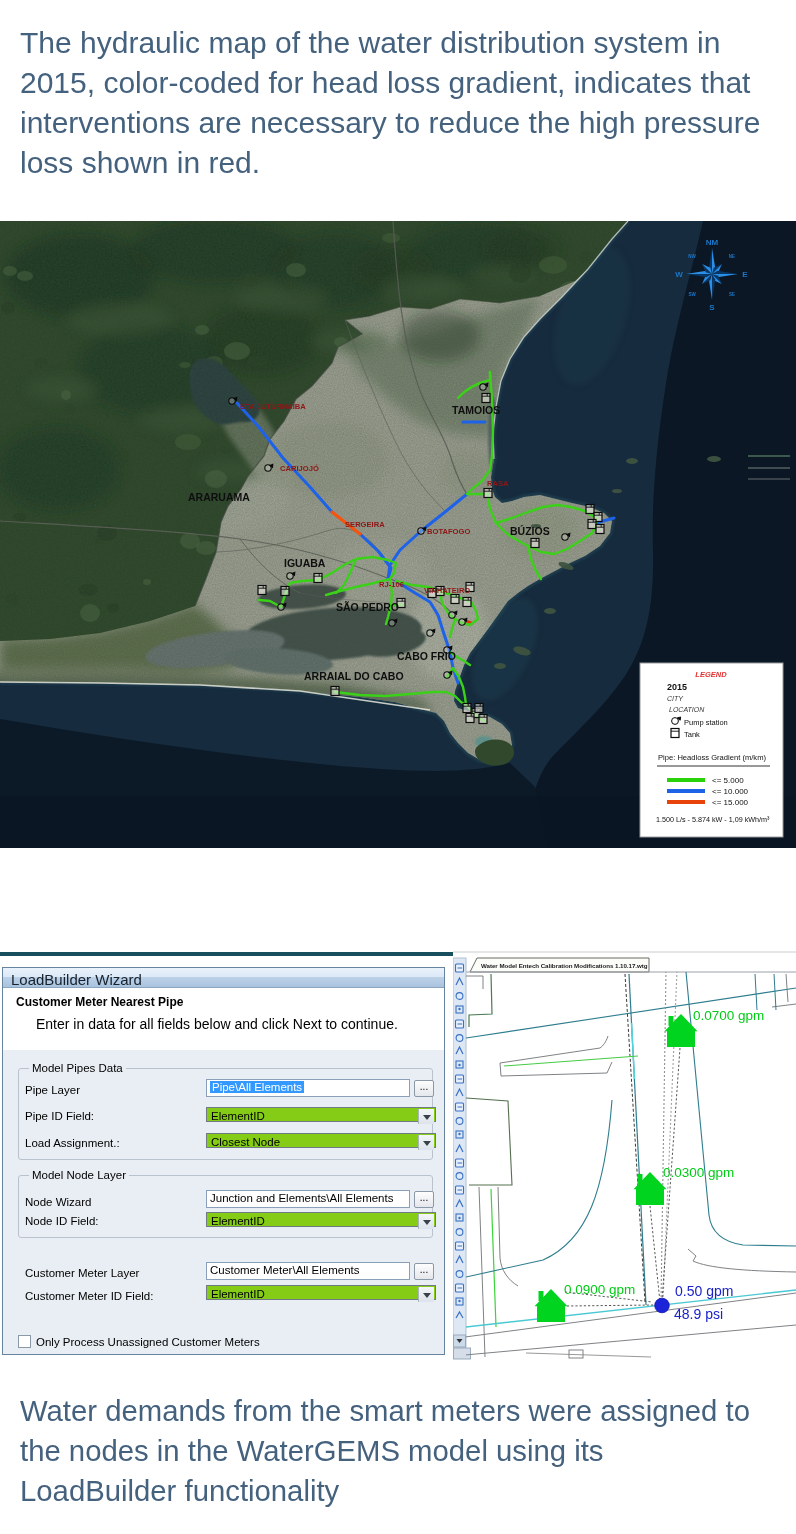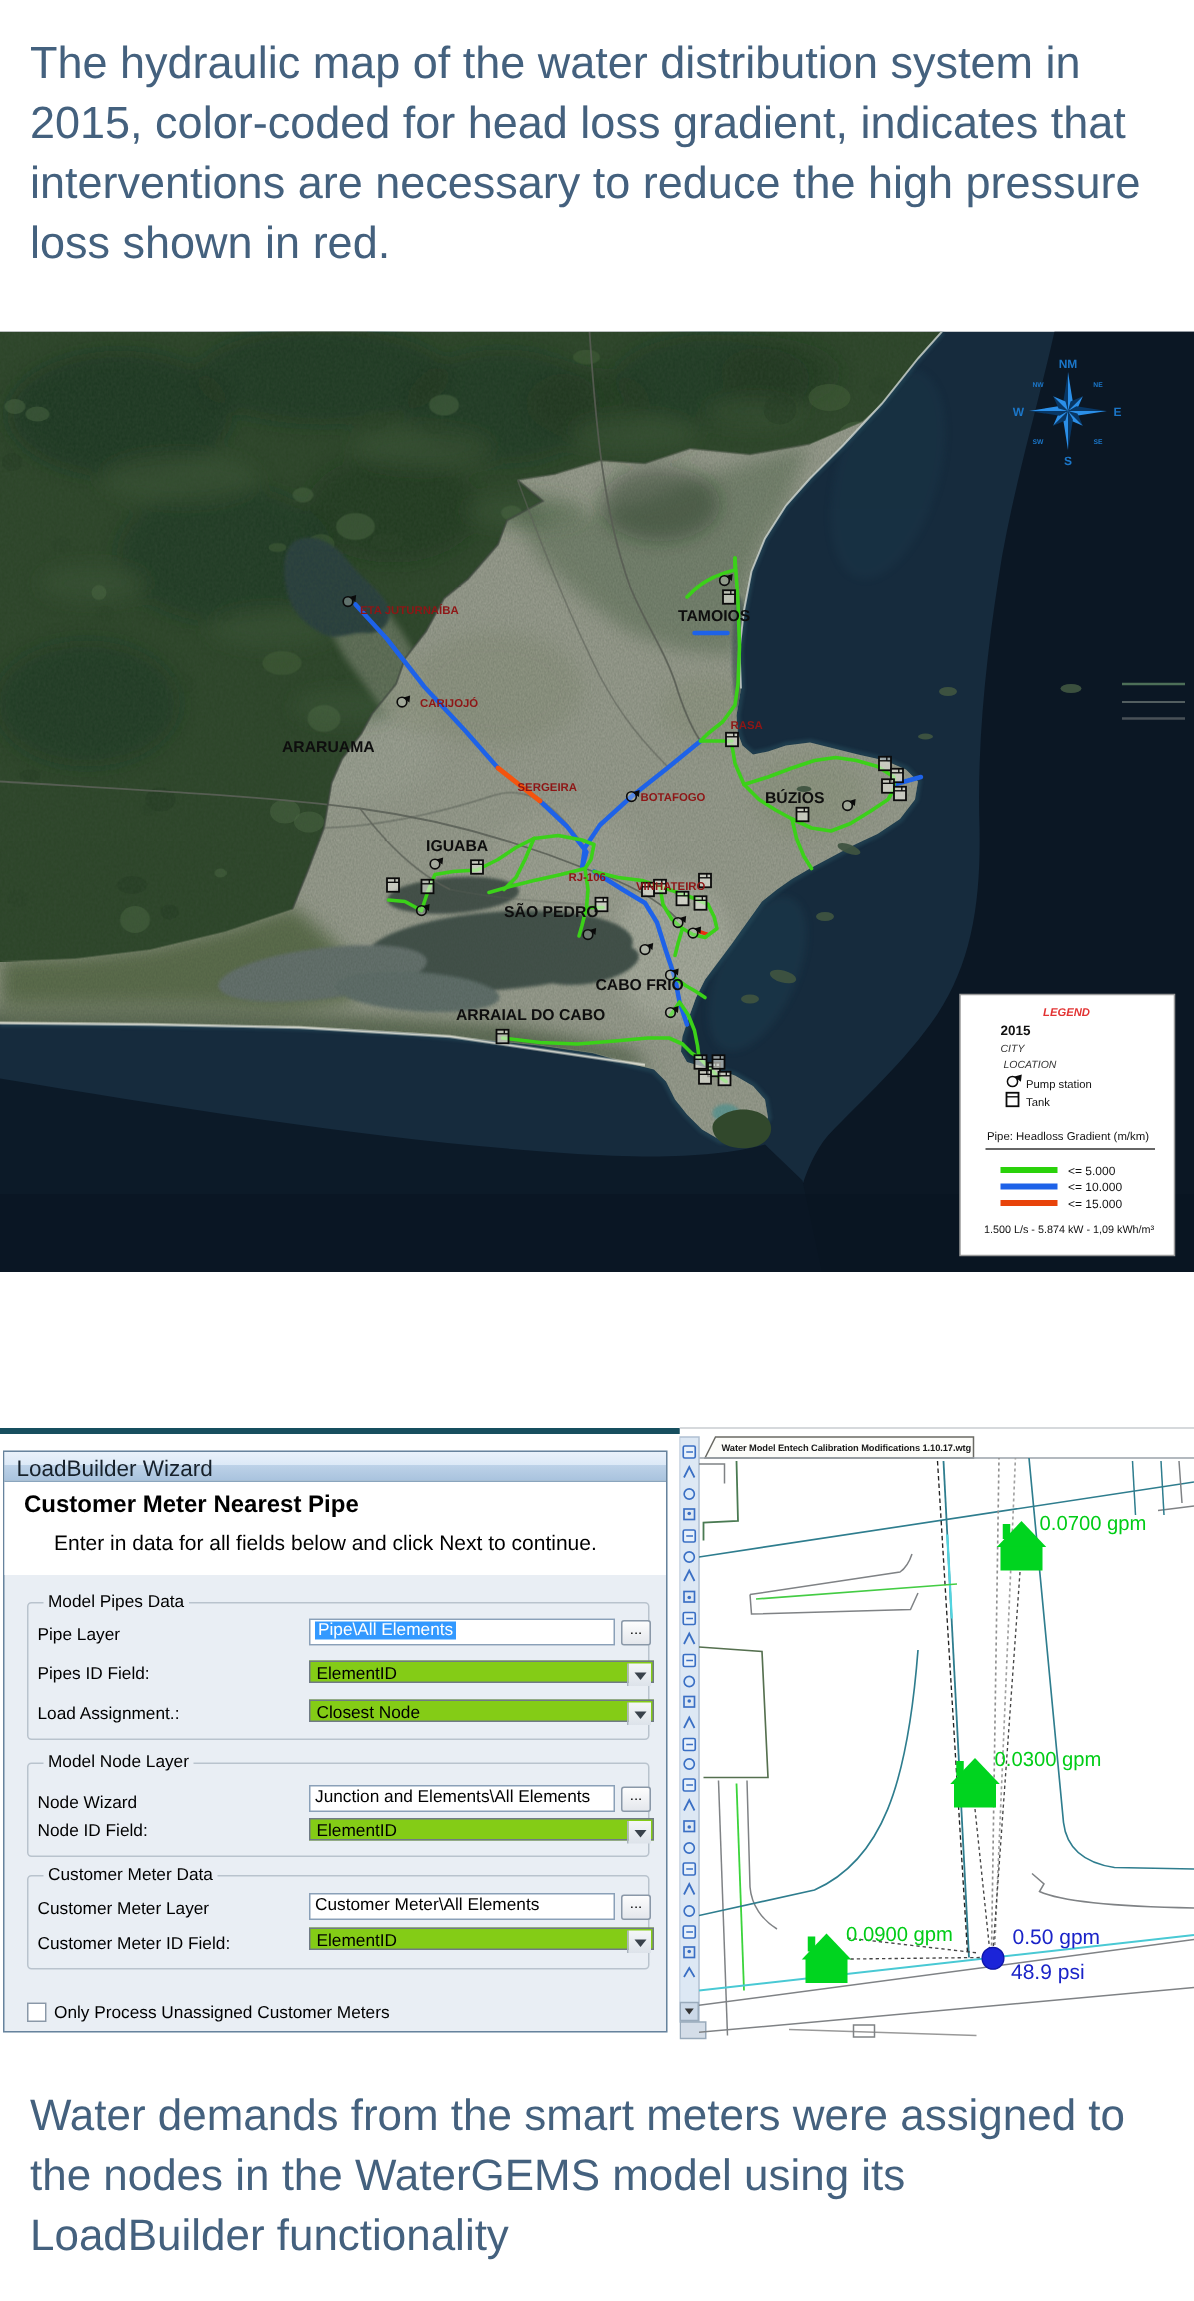--- a/index.html
+++ b/index.html
@@ -1,20 +1,20 @@
 <!DOCTYPE html>
 <html><head><meta charset="utf-8"><style>
 *{margin:0;padding:0;box-sizing:border-box}
 html,body{width:796px;height:1534px;background:#fff;font-family:"Liberation Sans",sans-serif;position:relative;overflow:hidden}
 .abs{position:absolute}
 .cap{position:absolute;left:20px;color:#44617E;font-size:30px;line-height:40px;letter-spacing:0px;white-space:nowrap}
 #dlg{position:absolute;left:2px;top:967px;width:443px;height:388px;border:1px solid #67839d;background:#e9eef4;font-size:11.5px;color:#000}
 #dlgtitle{height:20px;background:linear-gradient(#eaf2fb,#dce9f7 45%,#bdd2e8 46%,#a9c3de);border-bottom:1px solid #8aa5bd;padding:3px 0 0 8px;font-size:15px;color:#17212b}
 #dlghead{background:#fff;height:62px;padding:7px 0 0 13px}
-#dlghead b{font-size:16px}
+#dlghead b{font-size:12px}
 #dlghead .sub{margin:7px 0 0 20px;font-size:14px}
 .grp{position:absolute;left:15px;width:415px;border:1px solid #b9c3cd;border-radius:3px}
 .grp>span{position:absolute;left:10px;top:-7px;background:#e9eef4;padding:0 3px;font-size:11.5px}
 .lbl{position:absolute;left:22px;font-size:11.5px;white-space:nowrap}
 .tbx{position:absolute;left:203px;width:204px;height:18px;background:#fff;border:1px solid #8aa0b8;font-size:11.5px;padding:1px 0 0 3px;white-space:nowrap}
 .cbx{position:absolute;left:203px;width:230px;height:15px;background:#84cc16;border:1px solid #707a85;font-size:11.5px;padding:2px 0 0 4px;white-space:nowrap}
 .cbx .ar{position:absolute;right:1px;top:1px;width:16px;height:15px;background:linear-gradient(#f4f6f8,#dde3ea);border-left:1px solid #aab4bd}
 .cbx .ar:after{content:"";position:absolute;left:4px;top:6px;border:4px solid transparent;border-top:5px solid #39424b}
 .dots{position:absolute;left:411px;width:20px;height:17px;background:linear-gradient(#fdfdfd,#e4e7ec);border:1px solid #8a98a8;border-radius:2px;font-size:10px;text-align:center;line-height:12px}
 .sel{background:#3399ff;color:#fff;padding:0 2px}
@@ -464,37 +464,34 @@
 <div class="abs" style="left:0;top:952px;width:455px;height:4px;background:#174f5f"></div>
 <div id="dlg">
  <div id="dlgtitle">LoadBuilder Wizard</div>
  <div id="dlghead"><b>Customer Meter Nearest Pipe</b><div class="sub">Enter in data for all fields below and click Next to continue.</div></div>
  <div class="grp" style="top:100px;height:92px">
       <span>Model Pipes Data</span>
     </div>
  <div class="lbl" style="top:116px">Pipe Layer</div>
  <div class="tbx" style="top:111px"><span class="sel">Pipe\All Elements</span></div>
  <div class="dots" style="top:112px">...</div>
- <div class="lbl" style="top:142px">Pipes ID Field:</div>
+ <div class="lbl" style="top:142px">Pipe ID Field:</div>
  <div class="cbx" style="top:139px">ElementID<span class="ar"></span></div>
  <div class="lbl" style="top:169px">Load Assignment.:</div>
  <div class="cbx" style="top:165px">Closest Node<span class="ar"></span></div>
 
  <div class="grp" style="top:207px;height:63px">
       <span>Model Node Layer</span>
     </div>
  <div class="lbl" style="top:228px">Node Wizard</div>
  <div class="tbx" style="top:222px">Junction and Elements\All Elements</div>
  <div class="dots" style="top:223px">...</div>
  <div class="lbl" style="top:247px">Node ID Field:</div>
  <div class="cbx" style="top:244px">ElementID<span class="ar"></span></div>
 
- <div class="grp" style="top:282px;height:63px">
-      <span>Customer Meter Data</span>
-    </div>
  <div class="lbl" style="top:299px">Customer Meter Layer</div>
  <div class="tbx" style="top:294px">Customer Meter\All Elements</div>
  <div class="dots" style="top:295px">...</div>
  <div class="lbl" style="top:322px">Customer Meter ID Field:</div>
  <div class="cbx" style="top:317px">ElementID<span class="ar"></span></div>
 
  <div class="abs" style="left:15px;top:367px;width:13px;height:13px;background:#fff;border:1px solid #8a98a8"></div>
  <div class="lbl" style="left:33px;top:368px">Only Process Unassigned Customer Meters</div>
 </div>
 

